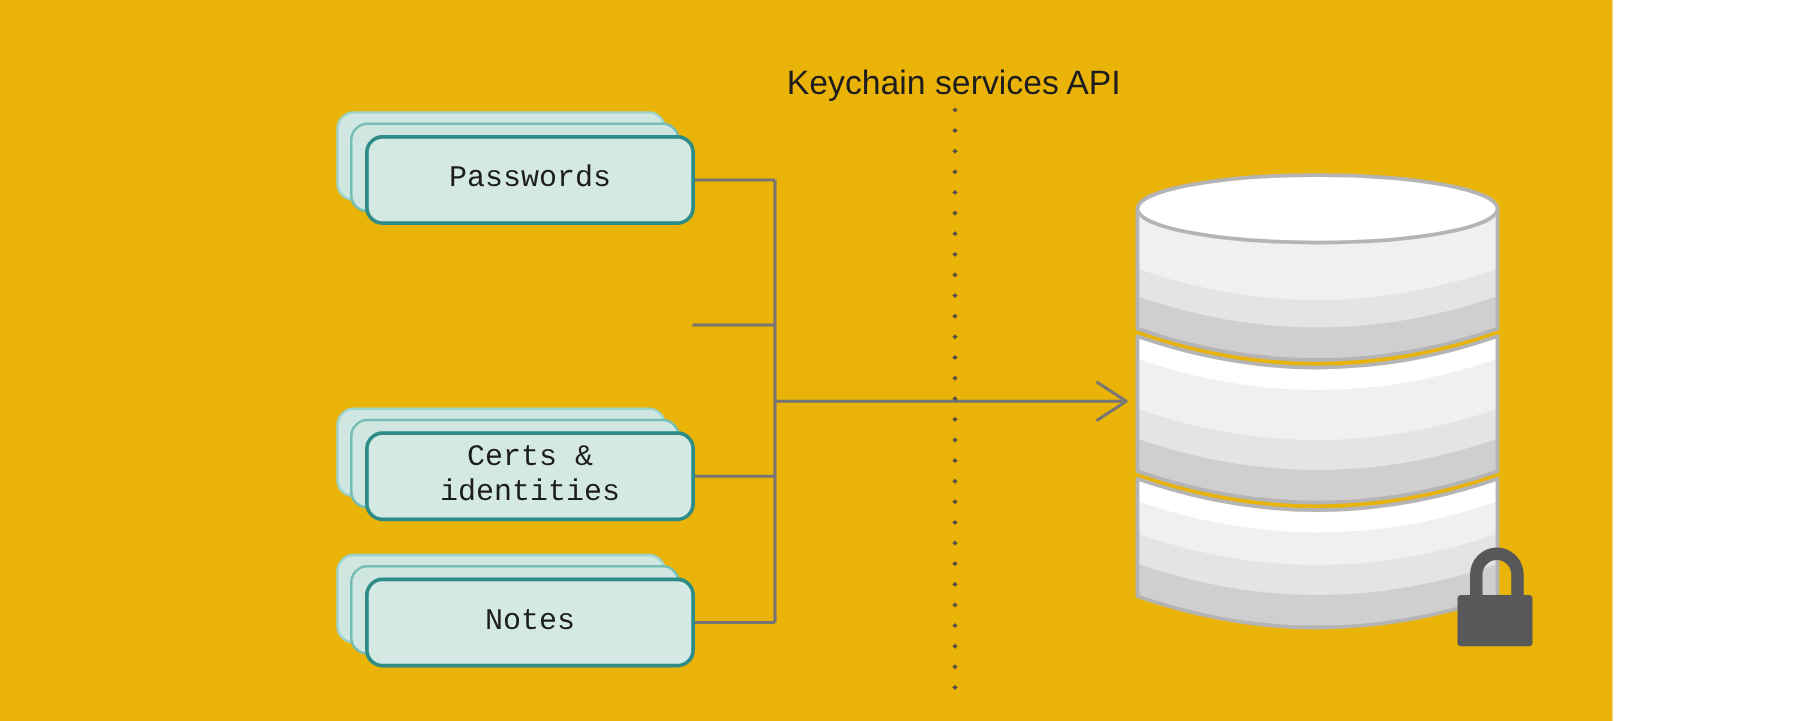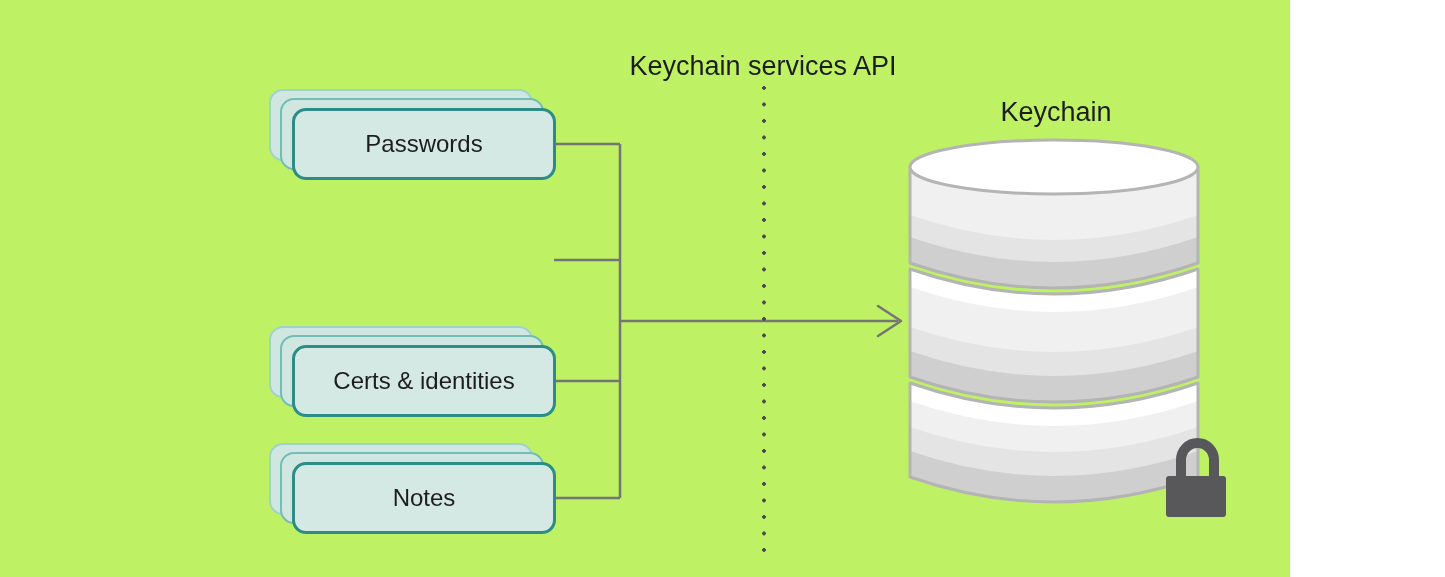--- a/index.html
+++ b/index.html
@@ -3,27 +3,27 @@
 <meta charset="utf-8">
 <style>
   html,body{margin:0;padding:0;}
   body{
     width:1445px;height:577px;
     background:#ffffff;
     font-family:"Liberation Sans", sans-serif;
     color:#1d1d1f;
     overflow:hidden;
   }
-  .canvas{position:relative;width:1290px;height:577px;background:#bef264;}
+  .canvas{position:relative;width:1290px;height:577px;background:#eab308;}
 
   
   .lines-svg{position:absolute;left:0;top:0;width:1445px;height:577px;}
 
   
-  .stack{position:absolute;width:264px;height:72px;}
+  .stack{position:absolute;width:264px;height:72px;font-family:Liberation Mono, monospace;}
   .stack .layer{
     position:absolute;width:264px;height:72px;
     border-radius:14px;background:#d0e7e1;box-sizing:border-box;
   }
   .stack .layer.l2{left:-23px;top:-19px;border:2px solid #9ed3cb;}
   .stack .layer.l1{left:-12px;top:-10px;border:2px solid #74bdb5;}
   .stack .card{
     position:absolute;left:0;top:0;width:264px;height:72px;
     border:3px solid #2e8c87;border-radius:14px;background:#d5e9e4;
     box-sizing:border-box;
@@ -94,21 +94,20 @@
 
     <g>
       <path d="M1181,478 L1181,460 A16.5 17 0 0 1 1214,460 L1214,478" fill="none" stroke="#58585a" stroke-width="10"></path>
       <rect x="1166" y="476" width="60" height="41" rx="3" fill="#58585a"></rect>
     </g>
   </svg>
 
   <div class="dotted-line"></div>
 
   <div class="diagram-label" id="api-label">Keychain services API</div>
-  <div class="diagram-label" id="keychain-label">Keychain</div>
 
   <div class="stack" id="stack-1">
     <div class="layer l2"></div>
     <div class="layer l1"></div>
     <div class="card">
       <span class="card-label">Passwords</span>
     </div>
   </div>
 
 

